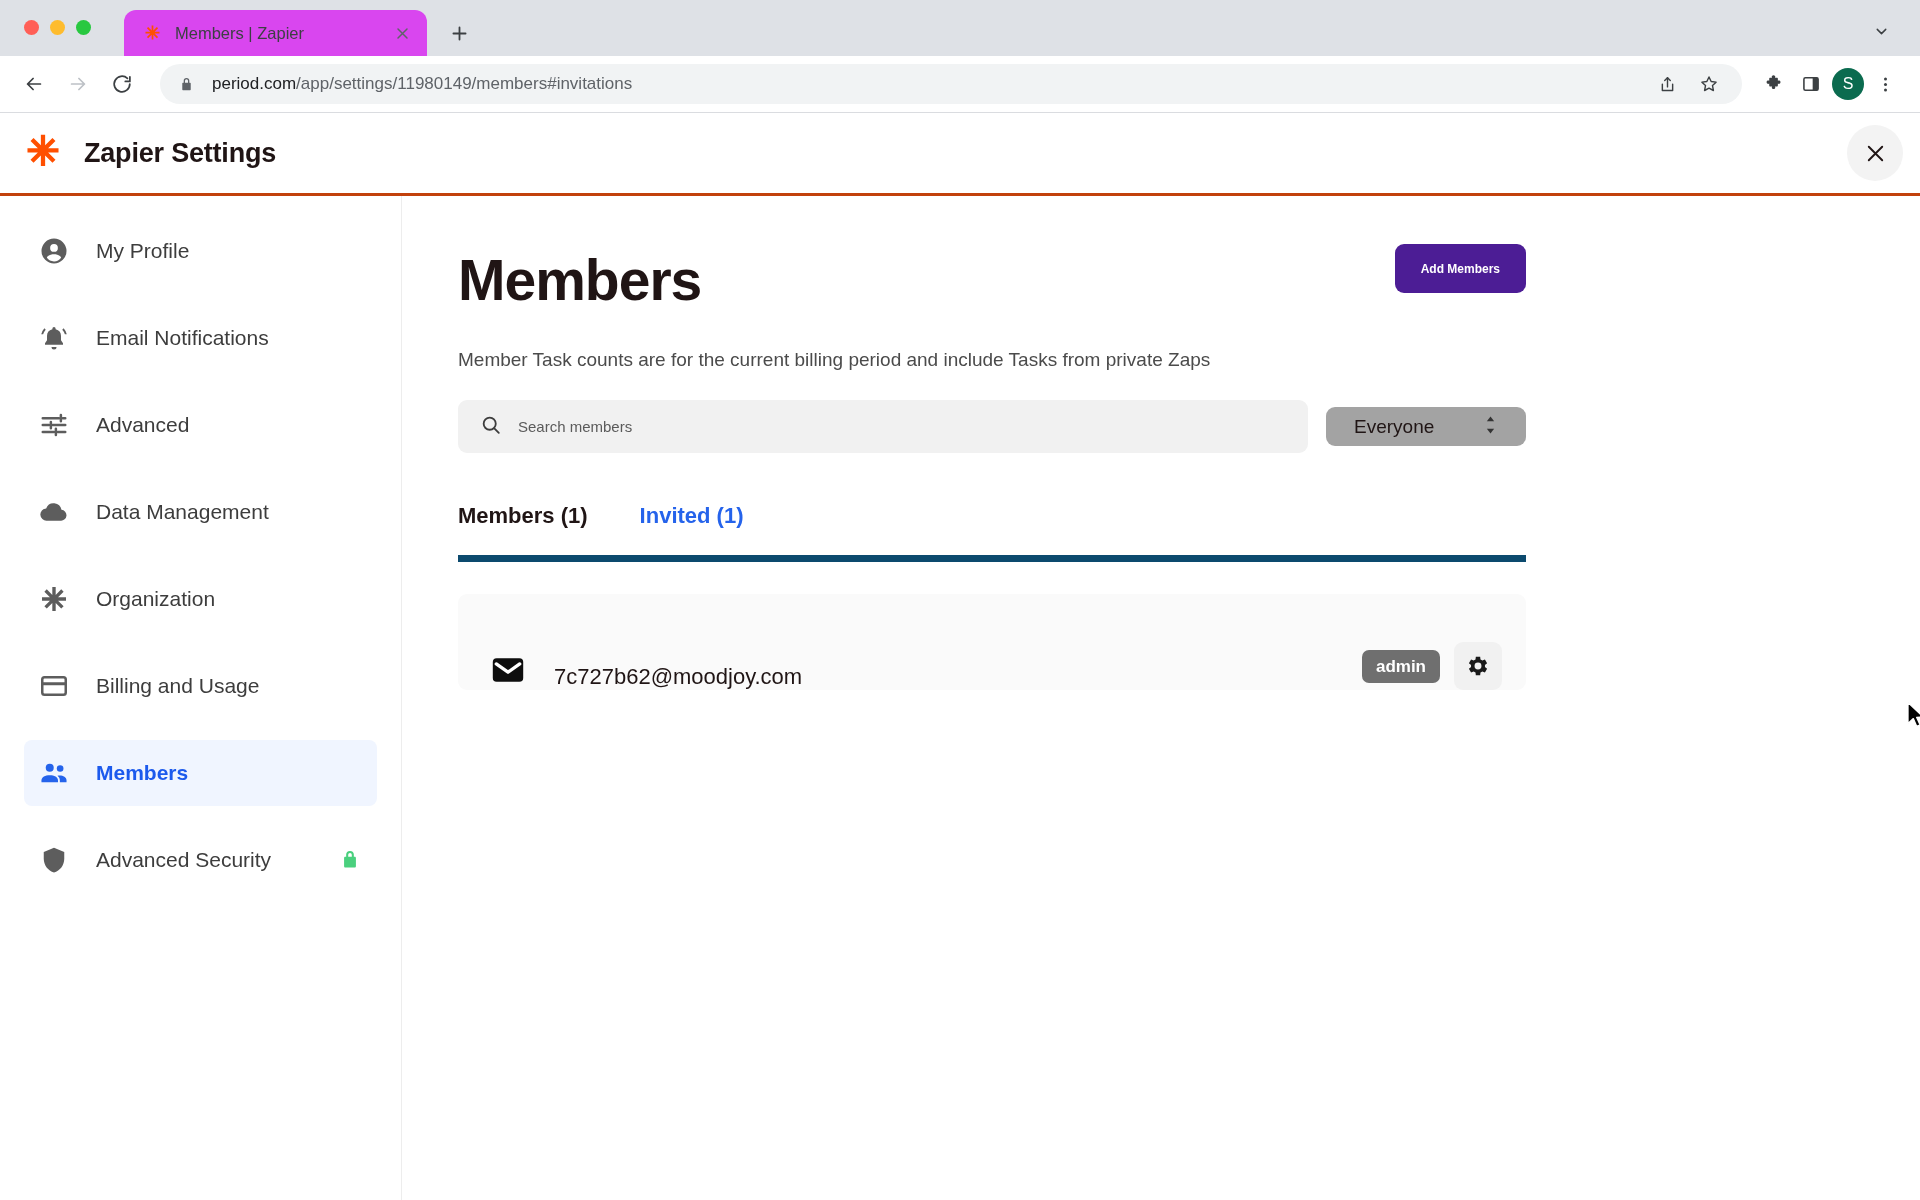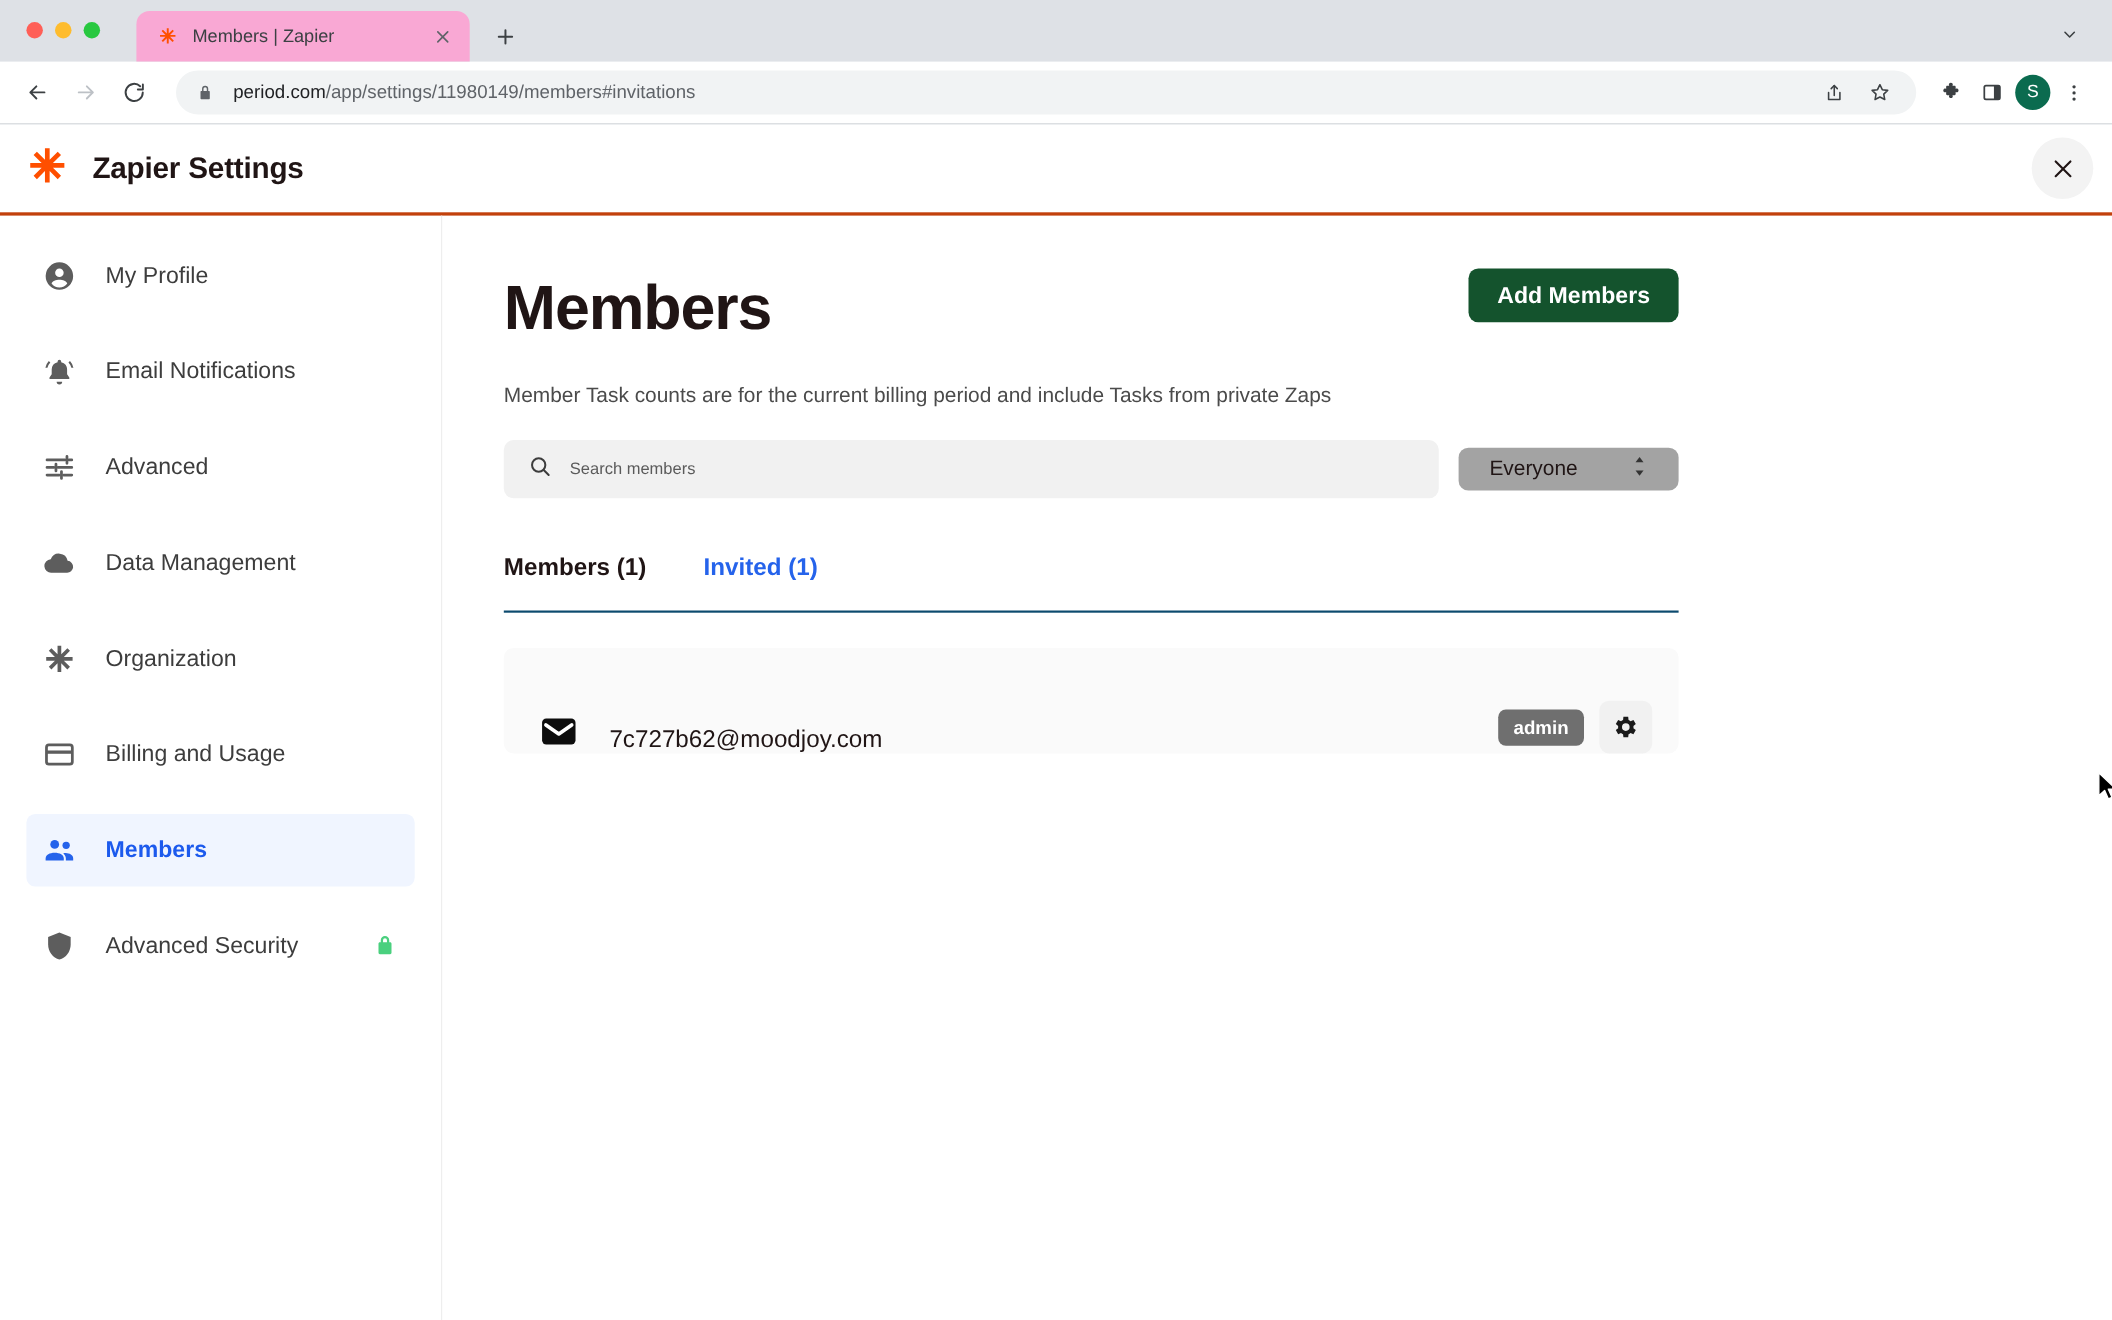--- a/index.html
+++ b/index.html
@@ -33,21 +33,21 @@
   }
   .tl { width: 15px; height: 15px; border-radius: 50%; }
   .tl.red { background: #ff5f57; }
   .tl.yellow { background: #febc2e; }
   .tl.green { background: #28c840; }
 
   .tab {
     margin-left: 104px;
     width: 303px;
     height: 46px;
-    background: #f9a8d4;
+    background: #d946ef;
     border-radius: 12px 12px 0 0;
     display: flex;
     align-items: center;
     padding: 0 12px 0 18px;
     position: relative;
   }
   .tab-favicon {
     width: 20px; height: 20px;
     flex: 0 0 20px;
     display: flex; align-items: center; justify-content: center;
@@ -256,23 +256,23 @@
   }
   .page-title {
     font-size: 57px;
     font-weight: bold;
     color: #201515;
     letter-spacing: -1px;
     line-height: 1;
     padding-top: 8px;
   }
   .btn-primary {
-    background: #14532d;
+    background: #4c1d95;
     color: #ffffff;
-    font-size: 21px;
+    font-size: 12px;
     font-weight: bold;
     border: none;
     border-radius: 9px;
     padding: 0 26px;
     height: 49px;
     white-space: nowrap;
     font-family: "Liberation Sans", sans-serif;
   }
   .subtitle {
     margin-top: 40px;
@@ -324,21 +324,21 @@
     color: #201515;
     font-weight: 500;
   }
 
   .tabs-row {
     margin-top: 50px;
     display: flex;
     align-items: center;
     gap: 52px;
     padding-bottom: 26px;
-    border-bottom: 2px solid #0c4a6e;
+    border-bottom: 7px solid #0c4a6e;
   }
   .tab-link {
     font-size: 22px;
     font-weight: bold;
     color: #201515;
     white-space: nowrap;
   }
   .tab-link.link { color: #2563eb; }
 
   .member-row {

